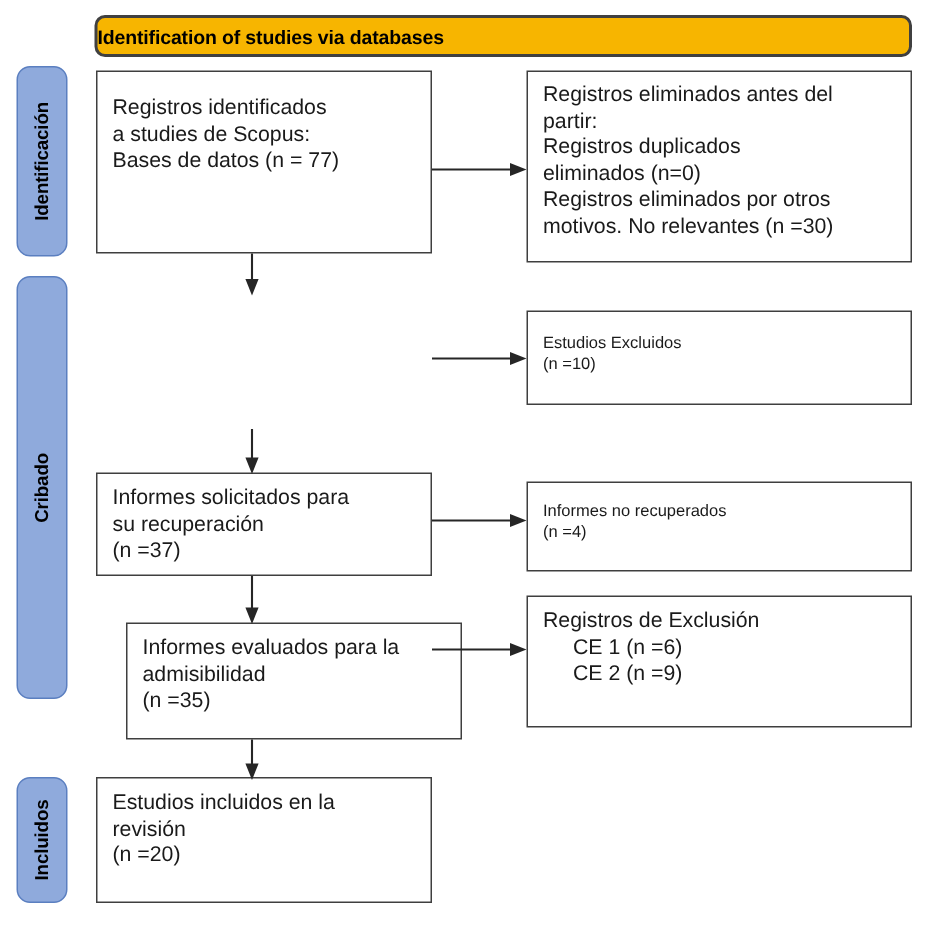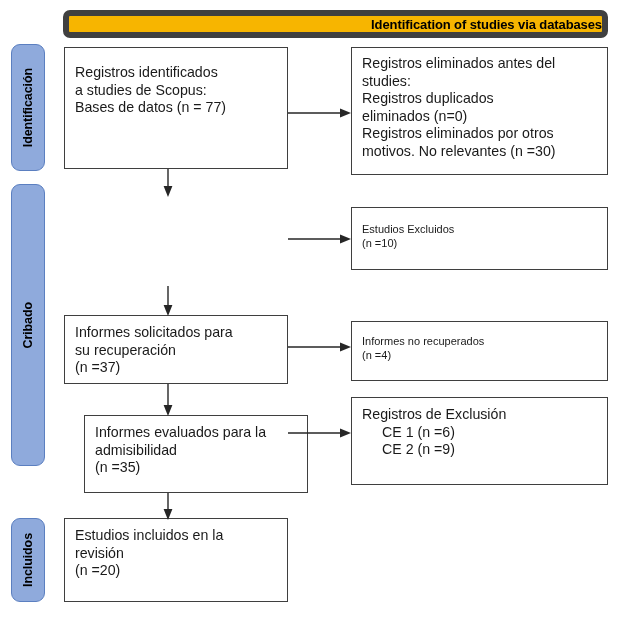--- a/index.html
+++ b/index.html
@@ -19,25 +19,25 @@
     position: absolute;
     left: 0; top: 0;
     width: 620px;
     height: 625px;
   }
   
   .banner {
     position: absolute;
     box-sizing: border-box;
     background: #f7b500;
-    border: 6px solid #404040;
+    border: 2px solid #404040;
     border-radius: 7px;
     display: flex;
     align-items: center;
-    justify-content: flex-end;
+    justify-content: flex-start;
     font-weight: bold;
     font-size: 13px;
     letter-spacing: -0.1px;
     color: #000;
   }
   
   .phase-tab {
     position: absolute;
     box-sizing: border-box;
     background: #8faadc;
@@ -127,21 +127,21 @@
   </div>
 
   <div class="box" style="left:64px; top:518px; width:224px; height:84px;">
     <div class="line">Estudios incluidos en la</div>
     <div class="line">revisión</div>
     <div class="line">(n =20)</div>
   </div>
 
   <div class="box" style="left:351px; top:47px; width:257px; height:128px; padding-top:7px;">
     <div class="line">Registros eliminados antes del</div>
-    <div class="line">studies:</div>
+    <div class="line">partir:</div>
     <div class="line">Registros duplicados</div>
     <div class="line">eliminados (n=0)</div>
     <div class="line">Registros eliminados por otros</div>
     <div class="line">motivos. No relevantes (n =30)</div>
   </div>
 
   <div class="box small" style="left:351px; top:207px; width:257px; height:63px; padding-top:14px;">
     <div class="line">Estudios Excluidos</div>
     <div class="line">(n =10)</div>
   </div>

